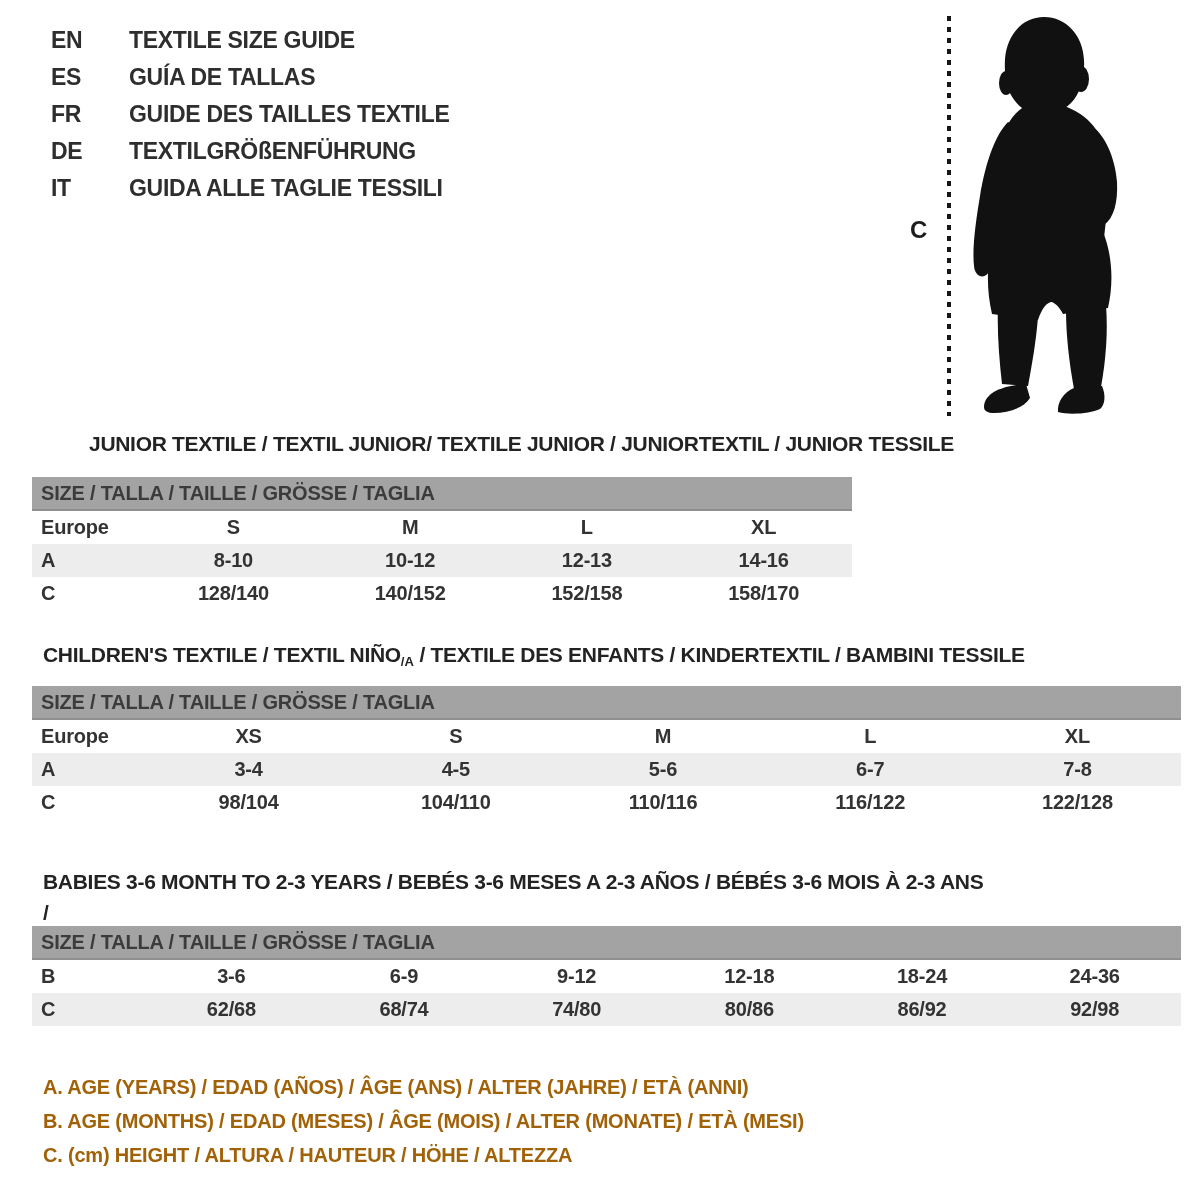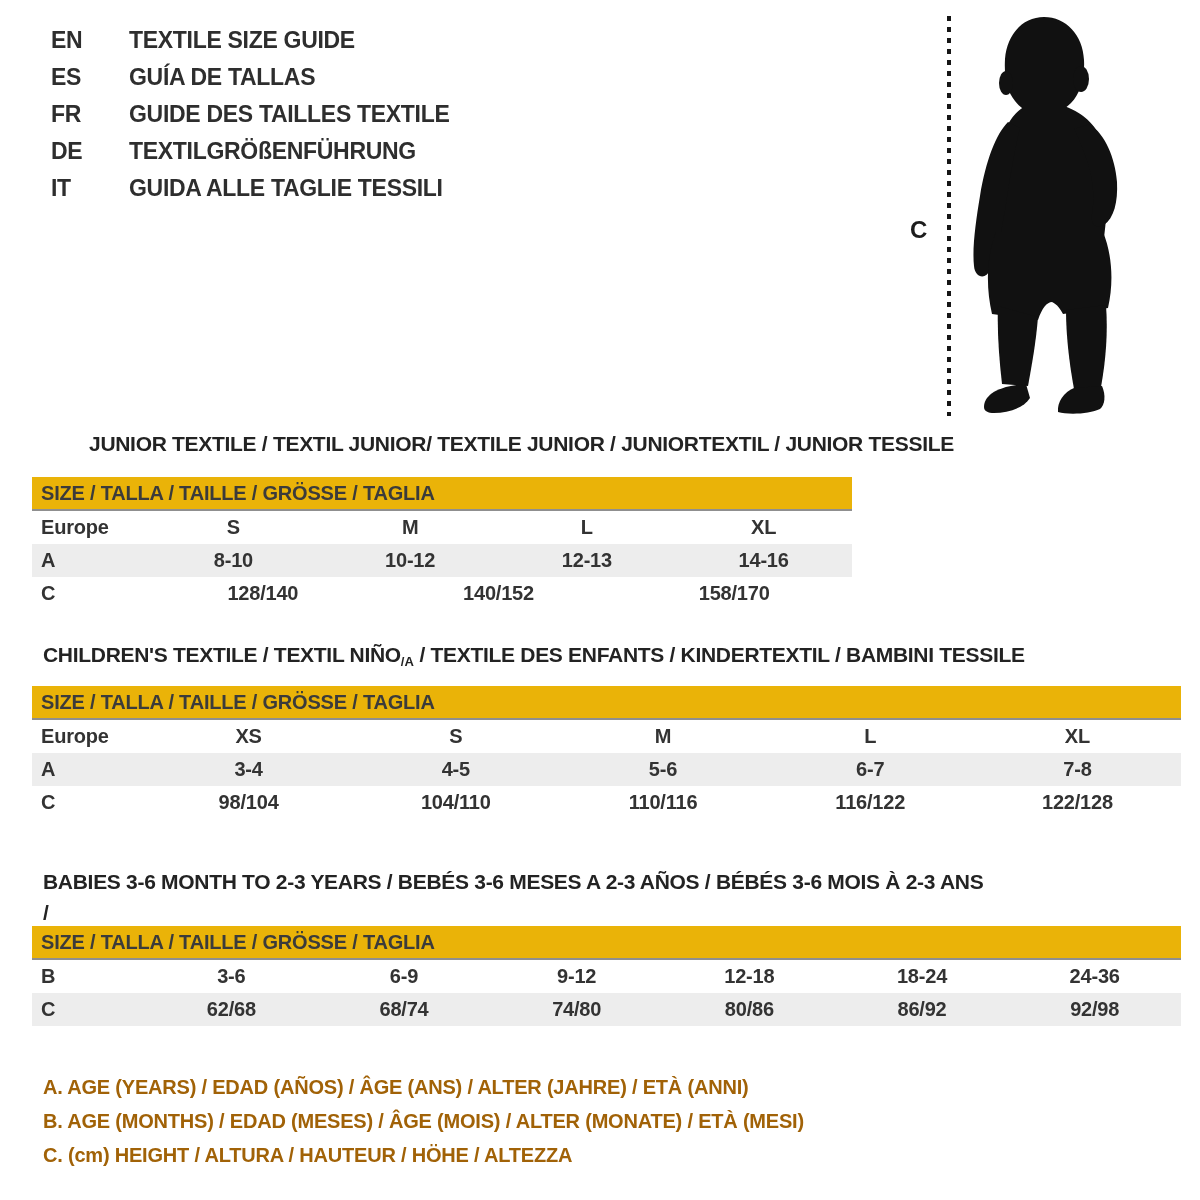--- a/index.html
+++ b/index.html
@@ -22,21 +22,21 @@
   
   .section-title{
     position:absolute;left:43px;font-size:21px;font-weight:700;color:#232323;
     letter-spacing:-0.3px;white-space:nowrap;
   }
   .title-sub{font-size:0.62em;vertical-align:-0.28em;letter-spacing:0;}
   .two-line{line-height:31px;white-space:normal;width:950px;margin-top:20px;}
   
   .size-table{position:absolute;font-size:20px;font-weight:700;color:#333333;letter-spacing:-0.2px;}
   .thead{
-    background:#eab308;border-bottom:2px solid #8f8f8f;height:32px;line-height:32px;
+    background:#a3a3a3;border-bottom:2px solid #8f8f8f;height:32px;line-height:32px;
     padding-left:9px;color:#3b3b3b;
   }
   .trow{display:flex;height:33px;line-height:33px;justify-content:space-between;}
   .trow.shaded{background:#ededed;}
   .tlabel{flex:0 0 113px;width:113px;padding-left:9px;box-sizing:border-box;text-align:left;}
   .tcell{flex:1;text-align:center;}
   
   .legend{position:absolute;left:43px;top:1070px;font-size:20px;font-weight:700;line-height:34px;color:#a16207;letter-spacing:-0.2px;}
 </style>
 </head>
@@ -102,20 +102,21 @@
     <div class="tlabel">A</div>
     <div class="tcell">8-10</div>
     <div class="tcell">10-12</div>
     <div class="tcell">12-13</div>
     <div class="tcell">14-16</div>
   </div>
   <div class="trow">
     <div class="tlabel">C</div>
     <div class="tcell">128/140</div>
     <div class="tcell">140/152</div>
+    <div class="tcell">152/158</div>
     <div class="tcell">158/170</div>
   </div>
 </div>
 
 <div class="section-title" style="top:643px;"><span>CHILDREN'S TEXTILE / TEXTIL NIÑO</span><span class="title-sub">/A</span><span> / TEXTILE DES ENFANTS / KINDERTEXTIL / BAMBINI TESSILE</span></div>
 <div class="size-table" style="left:32px;top:686px;width:1149px;">
   <div class="thead">SIZE / TALLA / TAILLE / GRÖSSE / TAGLIA</div>
   <div class="trow">
     <div class="tlabel">Europe</div>
     <div class="tcell">XS</div>

